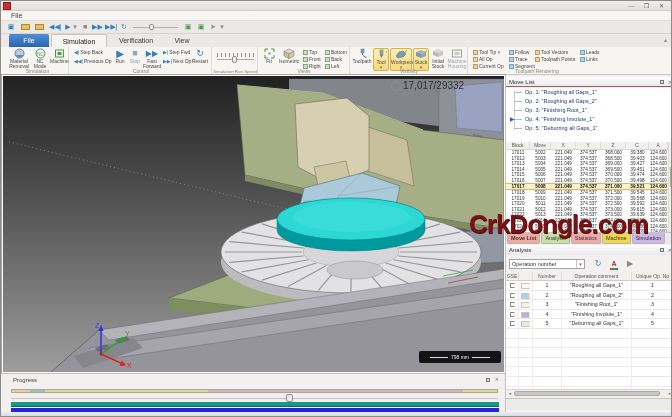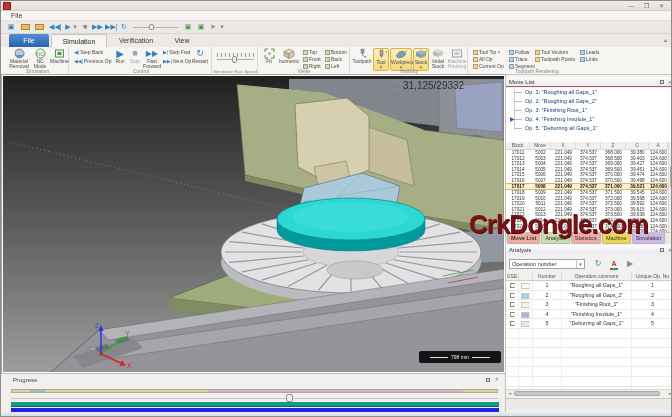--- a/index.html
+++ b/index.html
@@ -389,21 +389,21 @@
         <polygon points="122,261 115.5,262.5 119.5,267" fill="#22aa22"></polygon>
         <circle cx="98" cy="278" r="1.5" fill="#cc2222"></circle>
         <text x="92" y="252" font-size="7" fill="#3344ee" id="axZ">Z</text>
         <text x="124" y="292" font-size="7" fill="#dd2222" id="axX">X</text>
         <text x="122" y="260" font-size="7" fill="#22aa22" id="axY">Y</text>
       </g>
     </svg>
   </div>
 
   <div class="abs nc-counter">
-    <span class="ncbadge">NC</span><span>31,125/29332</span>
+    <span class="ncbadge">NC</span><span>17,017/29332</span>
   </div>
   <div class="abs scalebar">
     <i></i>
       <span>798 mm</span>
       <i></i>
   </div>
 
   <div class="abs rpanel">
     <div class="phead accent" style="top:2px">
       <span>Move List</span>

